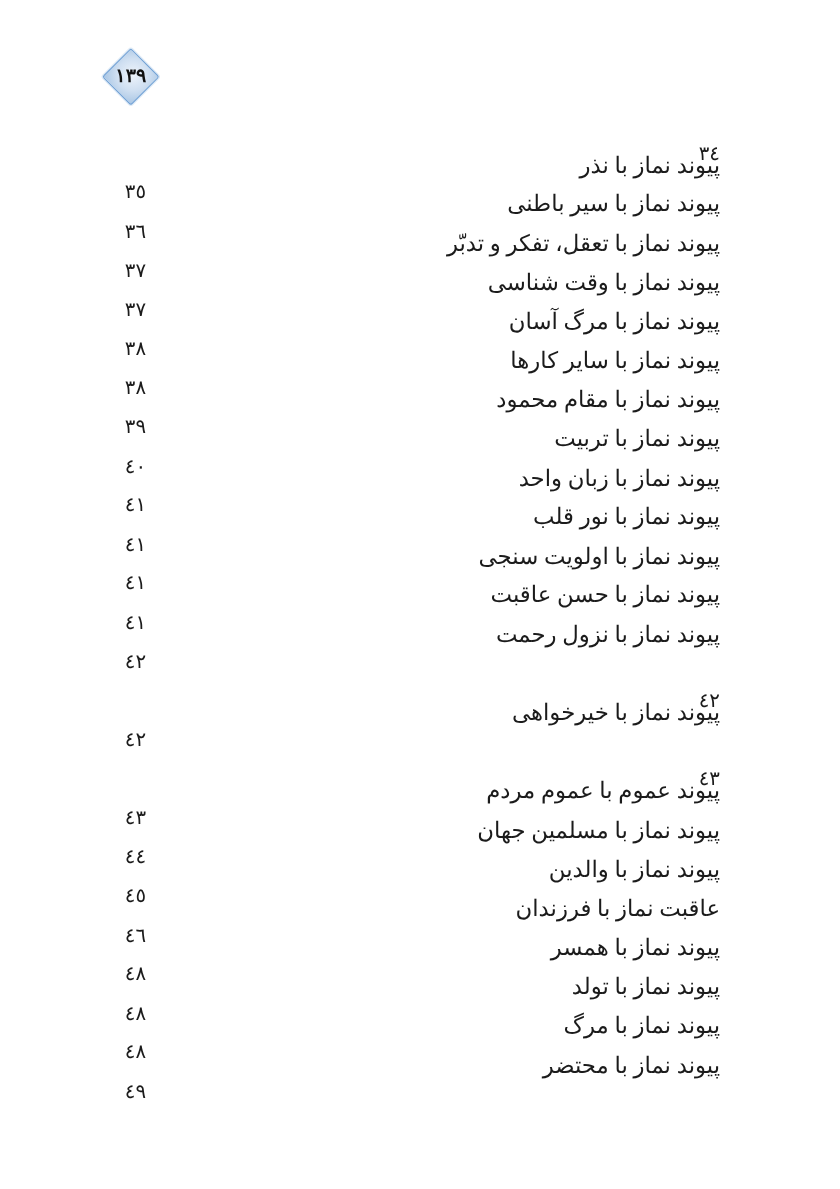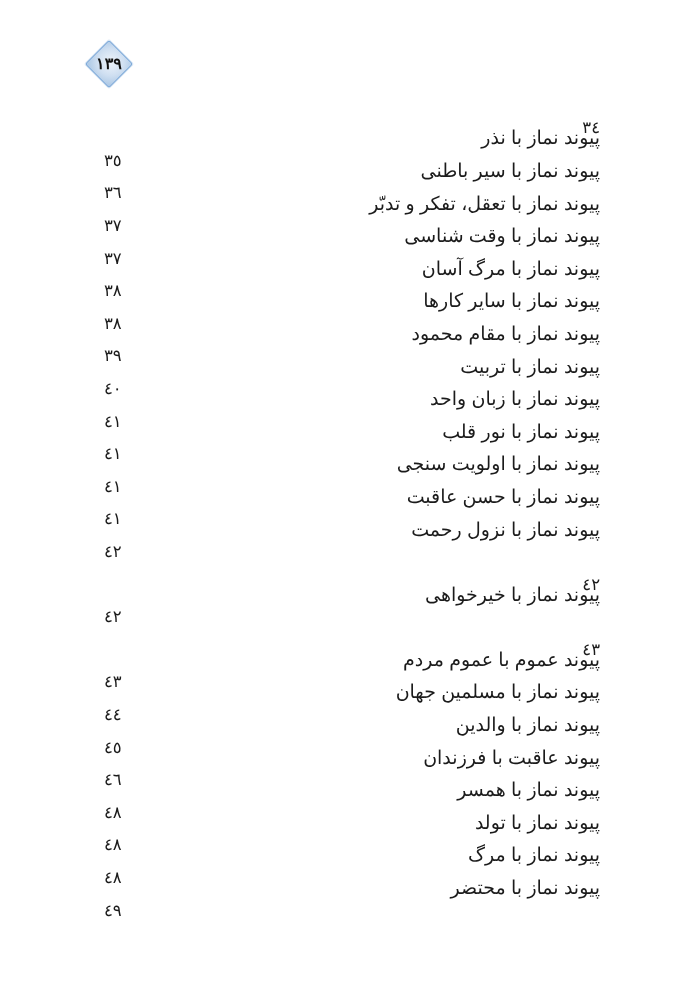--- a/index.html
+++ b/index.html
@@ -4,21 +4,21 @@
 <style>
   html, body {
     margin: 0;
     padding: 0;
   }
   .page {
     position: relative;
     width: 700px;
     height: 991px;
     background: var(--bg, #ffffff);
-    font-family: Liberation Sans, sans-serif;
+    font-family: Liberation Serif, serif;
     overflow: hidden;
   }
   
   .badge-wrap {
     position: absolute;
     left: 85px;
     top: 40px;
     width: 48px;
     height: 48px;
     display: flex;
@@ -173,21 +173,21 @@
     <span class="toc-title">پیوند نماز با مسلمین جهان</span>
     <span class="toc-page">٤٤</span>
   </div>
 
   <div class="toc-row">
     <span class="toc-title">پیوند نماز با والدین</span>
     <span class="toc-page">٤٥</span>
   </div>
 
   <div class="toc-row">
-    <span class="toc-title">پیوند عاقبت با فرزندان</span>
+    <span class="toc-title">عاقبت نماز با فرزندان</span>
     <span class="toc-page">٤٦</span>
   </div>
 
   <div class="toc-row">
     <span class="toc-title">پیوند نماز با همسر</span>
     <span class="toc-page">٤٨</span>
   </div>
 
   <div class="toc-row">
     <span class="toc-title">پیوند نماز با تولد</span>

